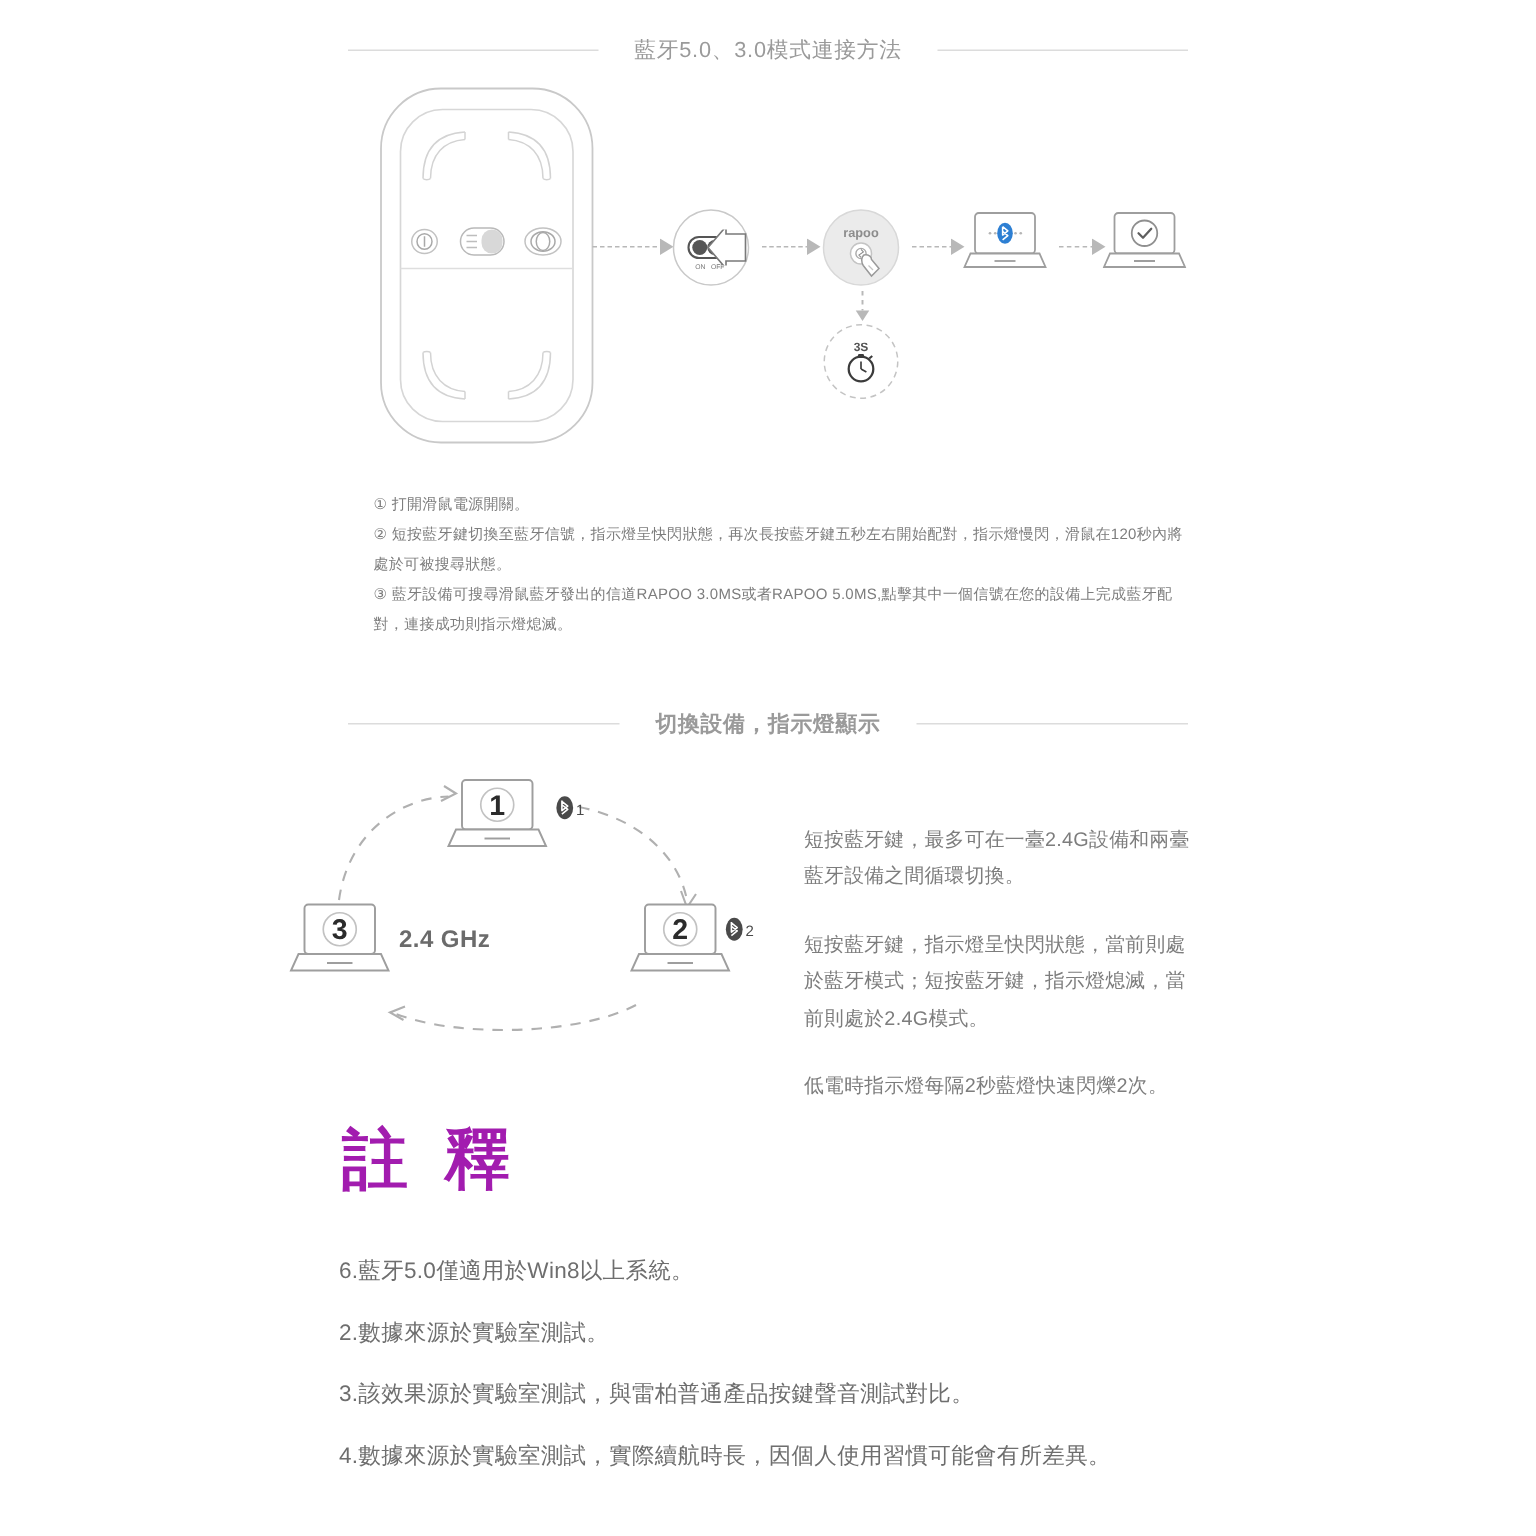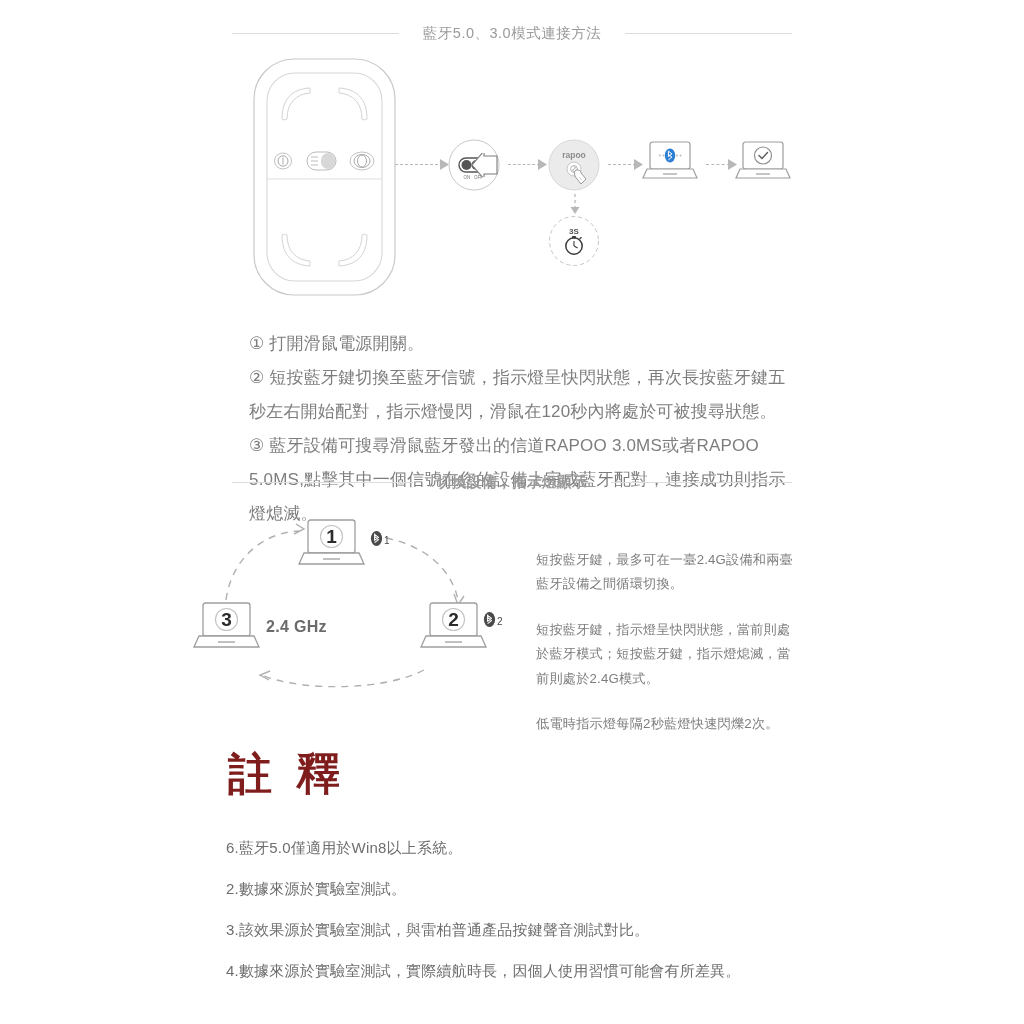--- a/index.html
+++ b/index.html
@@ -50,21 +50,21 @@
     height: 0;
     border-top: 1.4px dashed #b8b8b8;
   }
 
   
   .instr {
     position: absolute;
     left: 249px;
     top: 327px;
     width: 540px;
-    font-size: 17px;
+    font-size: 10px;
     line-height: 2.0;
     color: #7d7d7d;
     letter-spacing: .2px;
   }
   .instr p { margin: 0; }
 
   .side-text {
     position: absolute;
     left: 536px;
     top: 548px;
@@ -105,21 +105,21 @@
   #bt-badge-1 { left: 370px; top: 530px; }
   #bt-badge-2 { left: 483px; top: 611px; }
 
   
   .notes-title {
     position: absolute;
     left: 228px;
     top: 752px;
     font-size: 44px;
     font-weight: bold;
-    color: #7f1d1d;
+    color: #a21caf;
     letter-spacing: 6px;
     line-height: 1;
   }
   .notes-list {
     position: absolute;
     left: 226px;
     top: 840px;
     width: 600px;
     font-size: 15px;
     line-height: 1;

